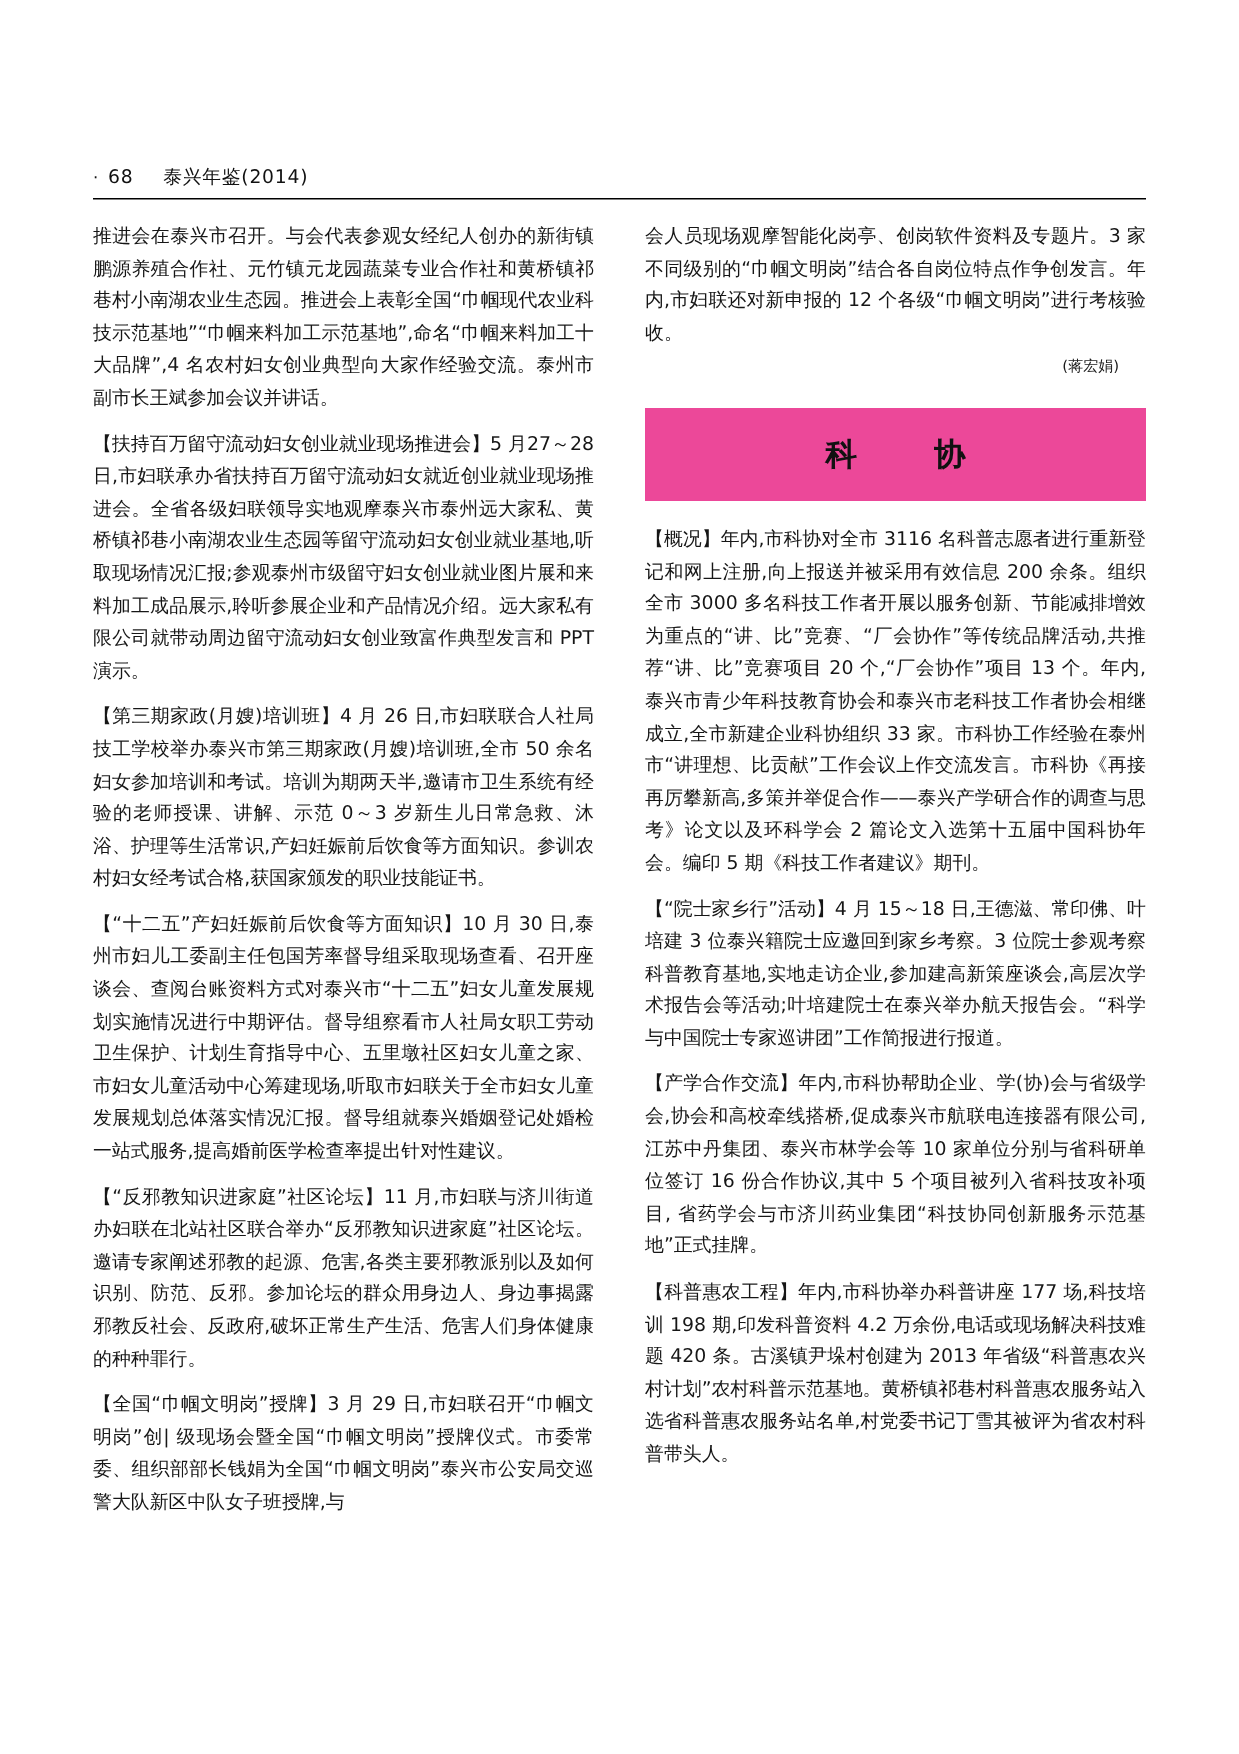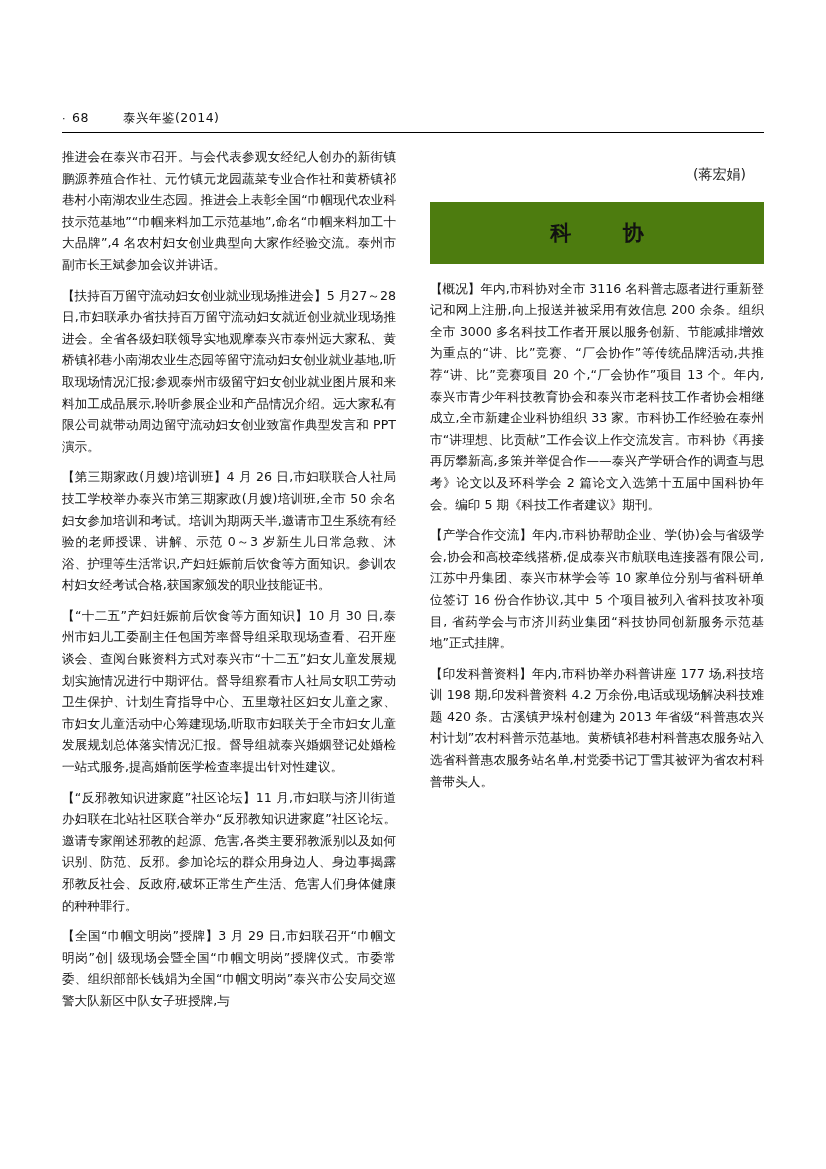--- a/index.html
+++ b/index.html
@@ -30,21 +30,21 @@
     font-size: 12.5px;
     line-height: 1;
     color: #111;
     letter-spacing: 0.5px;
   }
   .header .dot {
     font-size: 11px;
     margin-right: 6px;
   }
   .header .pagenum {
-    margin-right: 24px;
+    margin-right: 10px;
   }
   .header .sep {
     display: inline-block;
     width: 10px;
   }
   .header-rule {
     position: absolute;
     top: 132px;
     left: 62px;
     width: 702px;
@@ -79,30 +79,30 @@
     font-family: "DejaVu Sans", "Liberation Sans", sans-serif;
   }
   p.para + p.para { margin-top: 9px; }
   .ind2 { text-indent: 25px; }
 
   .entry-title {
     font-weight: normal;
   }
   .sign {
     text-align: right;
-    font-size: 14px;
+    font-size: 10px;
     line-height: 21.6px;
-    margin-top: 18px;
+    margin-top: 2px;
     padding-right: 18px;
   }
 
   
   .section-banner {
     margin: 16px 0 14px 0;
-    background: #4d7c0f;
+    background: #ec4899;
     height: 62px;
     position: relative;
   }
   .section-banner .title {
     position: absolute;
     left: 0; right: 0; top: 50%;
     transform: translateY(-50%);
     text-align: center;
     font-size: 21px;
     letter-spacing: 22px;
@@ -135,31 +135,33 @@
       <p class="para ind2"><span class="entry-title">【“十二五”产妇妊娠前后饮食等方面知识】</span><span>10 月 30 日,泰州市妇儿工委副主任包国芳率督导组采取现场查看、召开座谈会、查阅台账资料方式对泰兴市“十二五”妇女儿童发展规划实施情况进行中期评估。督导组察看市人社局女职工劳动卫生保护、计划生育指导中心、五里墩社区妇女儿童之家、市妇女儿童活动中心筹建现场,听取市妇联关于全市妇女儿童发展规划总体落实情况汇报。督导组就泰兴婚姻登记处婚检一站式服务,提高婚前医学检查率提出针对性建议。</span></p>
 
       <p class="para ind2"><span class="entry-title">【“反邪教知识进家庭”社区论坛】</span><span>11 月,市妇联与济川街道办妇联在北站社区联合举办“反邪教知识进家庭”社区论坛。邀请专家阐述邪教的起源、危害,各类主要邪教派别以及如何识别、防范、反邪。参加论坛的群众用身边人、身边事揭露邪教反社会、反政府,破坏正常生产生活、危害人们身体健康的种种罪行。</span></p>
 
       <p class="para ind2"><span class="entry-title">【全国“巾帼文明岗”授牌】</span><span>3 月 29 日,市妇联召开“巾帼文明岗”创| 级现场会暨全国“巾帼文明岗”授牌仪式。市委常委、组织部部长钱娟为全国“巾帼文明岗”泰兴市公安局交巡警大队新区中队女子班授牌,与</span></p>
 
     </div>
 
     <div class="col col-right">
 
+      <p class="para"><span>会人员现场观摩智能化岗亭、创岗软件资料及专题片。3 家不同级别的“巾帼文明岗”结合各自岗位特点作争创发言。年内,市妇联还对新申报的 12 个各级“巾帼文明岗”进行考核验收。</span></p>
 
       <p class="sign">(蒋宏娟)</p>
 
       <div class="section-banner">
         <div class="title">科  协</div>
       </div>
 
       <p class="para ind2"><span class="entry-title">【概况】</span><span>年内,市科协对全市 3116 名科普志愿者进行重新登记和网上注册,向上报送并被采用有效信息 200 余条。组织全市 3000 多名科技工作者开展以服务创新、节能减排增效为重点的“讲、比”竞赛、“厂会协作”等传统品牌活动,共推荐“讲、比”竞赛项目 20 个,“厂会协作”项目 13 个。年内,泰兴市青少年科技教育协会和泰兴市老科技工作者协会相继成立,全市新建企业科协组织 33 家。市科协工作经验在泰州市“讲理想、比贡献”工作会议上作交流发言。市科协《再接再厉攀新高,多策并举促合作——泰兴产学研合作的调查与思考》论文以及环科学会 2 篇论文入选第十五届中国科协年会。编印 5 期《科技工作者建议》期刊。</span></p>
 
+      <p class="para ind2"><span class="entry-title">【“院士家乡行”活动】</span><span>4 月 15～18 日,王德滋、常印佛、叶培建 3 位泰兴籍院士应邀回到家乡考察。3 位院士参观考察科普教育基地,实地走访企业,参加建高新策座谈会,高层次学术报告会等活动;叶培建院士在泰兴举办航天报告会。“科学与中国院士专家巡讲团”工作简报进行报道。</span></p>
 
       <p class="para ind2"><span class="entry-title">【产学合作交流】</span><span>年内,市科协帮助企业、学(协)会与省级学会,协会和高校牵线搭桥,促成泰兴市航联电连接器有限公司,江苏中丹集团、泰兴市林学会等 10 家单位分别与省科研单位签订 16 份合作协议,其中 5 个项目被列入省科技攻补项目, 省药学会与市济川药业集团“科技协同创新服务示范基地”正式挂牌。</span></p>
 
-      <p class="para ind2"><span class="entry-title">【印发科普资料】</span><span>年内,市科协举办科普讲座 177 场,科技培训 198 期,印发科普资料 4.2 万余份,电话或现场解决科技难题 420 条。古溪镇尹垛村创建为 2013 年省级“科普惠农兴村计划”农村科普示范基地。黄桥镇祁巷村科普惠农服务站入选省科普惠农服务站名单,村党委书记丁雪其被评为省农村科普带头人。</span></p>
+      <p class="para ind2"><span class="entry-title">【科普惠农工程】</span><span>年内,市科协举办科普讲座 177 场,科技培训 198 期,印发科普资料 4.2 万余份,电话或现场解决科技难题 420 条。古溪镇尹垛村创建为 2013 年省级“科普惠农兴村计划”农村科普示范基地。黄桥镇祁巷村科普惠农服务站入选省科普惠农服务站名单,村党委书记丁雪其被评为省农村科普带头人。</span></p>
 
 
     </div>
 
   </div>
 </div>
 
 </body></html>

